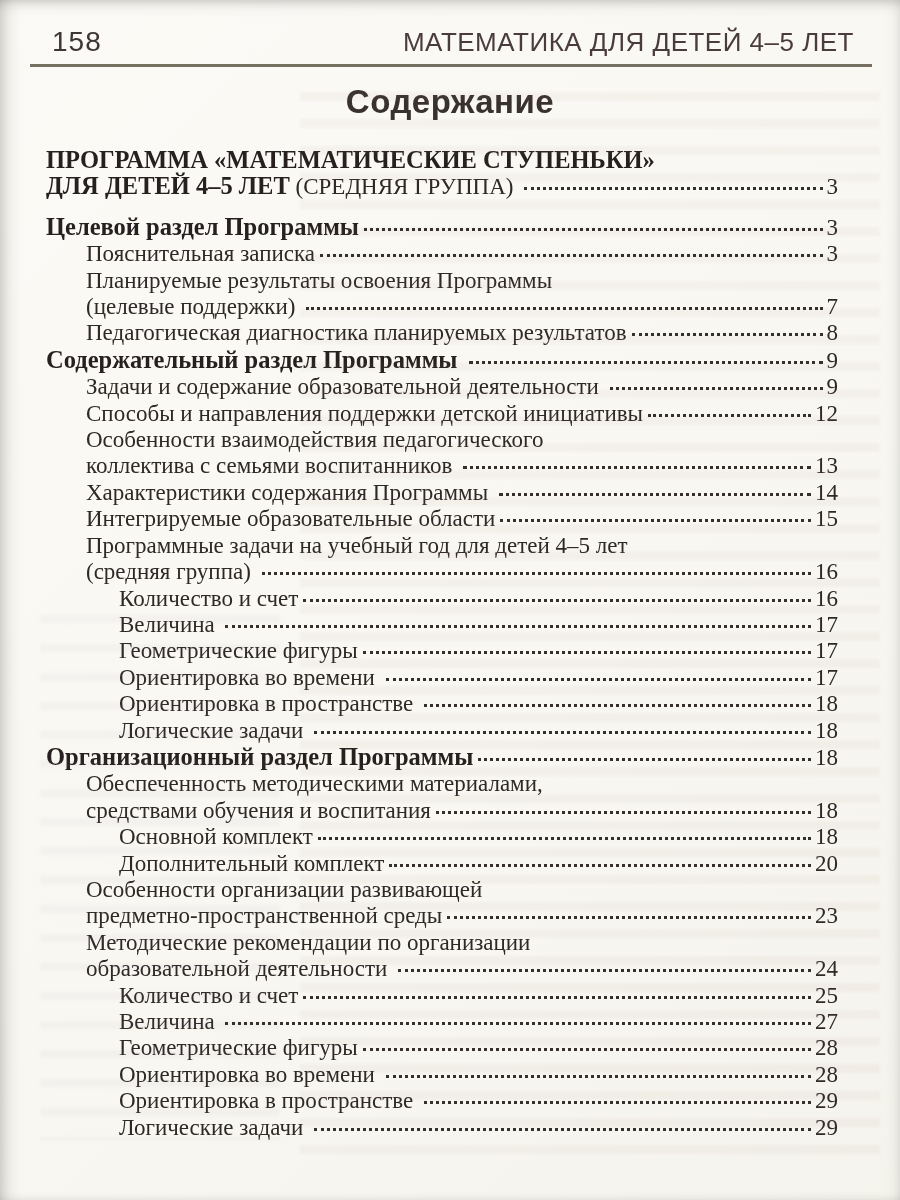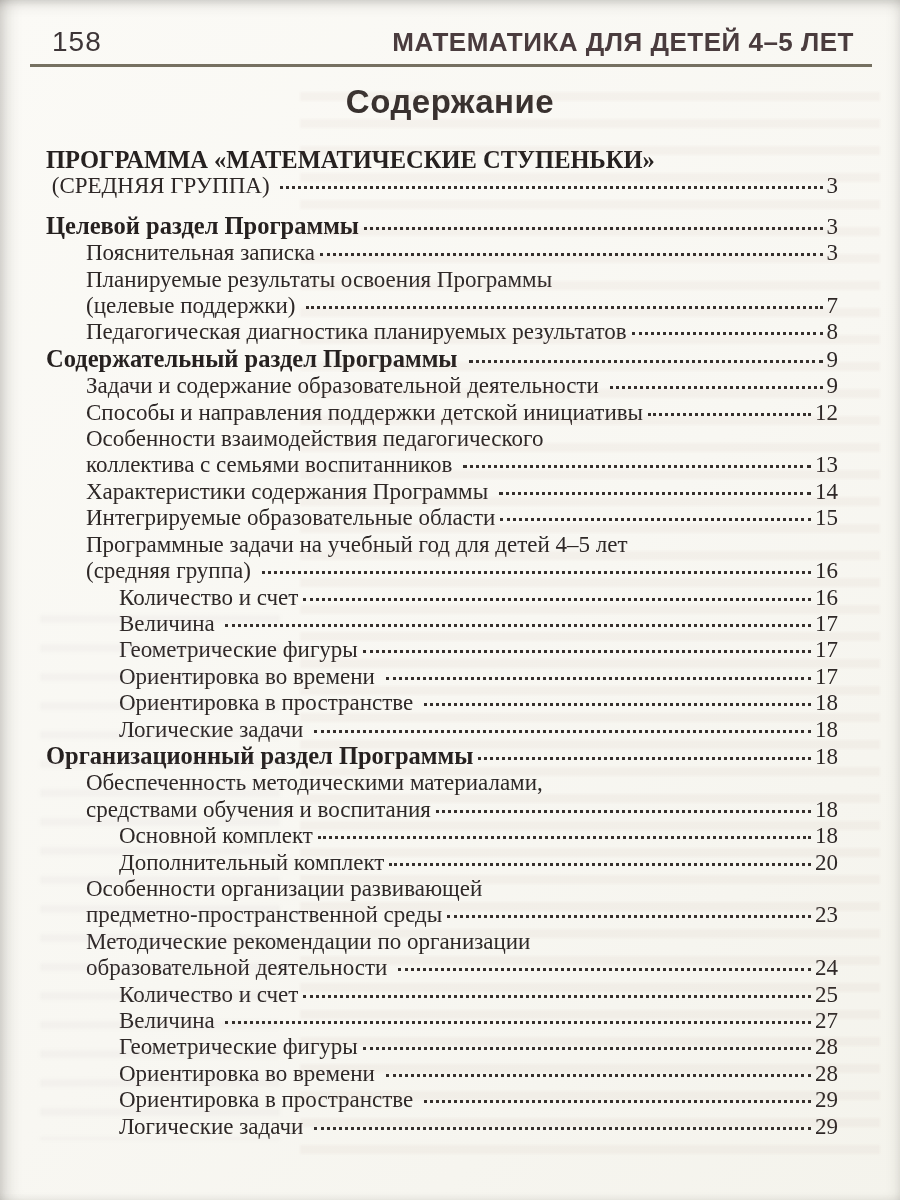--- a/index.html
+++ b/index.html
@@ -43,21 +43,21 @@
     pointer-events:none;
   }
 
   .running-head{
     display:flex;justify-content:space-between;align-items:baseline;
     padding:26px 46px 0 52px;
     font-family:"Liberation Sans", sans-serif;
     color:#453a3c;
   }
   .folio{font-size:28px;font-weight:400;letter-spacing:1px;color:#3d3537;}
-  .running-title{font-size:26px;font-weight:700;letter-spacing:.5px;color:#4a3c3e;}
+  .running-title{font-size:26px;font-weight:400;letter-spacing:.5px;color:#4a3c3e;}
   .head-rule{
     margin:6px 28px 0 30px;
     height:0;border-top:3px solid #5e5847;
     opacity:.85;
   }
   .page-title{
     margin:16px 0 0 0;
     text-align:center;
     font-family:"Liberation Sans", sans-serif;
     font-weight:700;
@@ -99,20 +99,21 @@
   </div>
   <div class="head-rule"></div>
 
   <h1 class="page-title">Содержание</h1>
 
   <div class="toc" id="toc">
       <div class="toc-row lvl0">
         <span class="label b">ПРОГРАММА «МАТЕМАТИЧЕСКИЕ СТУПЕНЬКИ»</span>
       </div>
       <div class="toc-row lvl0">
+        <span class="label b">ДЛЯ ДЕТЕЙ 4–5 ЛЕТ</span>
         <span class="label"> (СРЕДНЯЯ ГРУППА) </span>
         <span class="dots"></span>
         <span class="pg">3</span>
       </div>
       <div class="toc-row lvl0 gap">
         <span class="label b">Целевой раздел Программы</span>
         <span class="dots"></span>
         <span class="pg">3</span>
       </div>
       <div class="toc-row lvl1">

